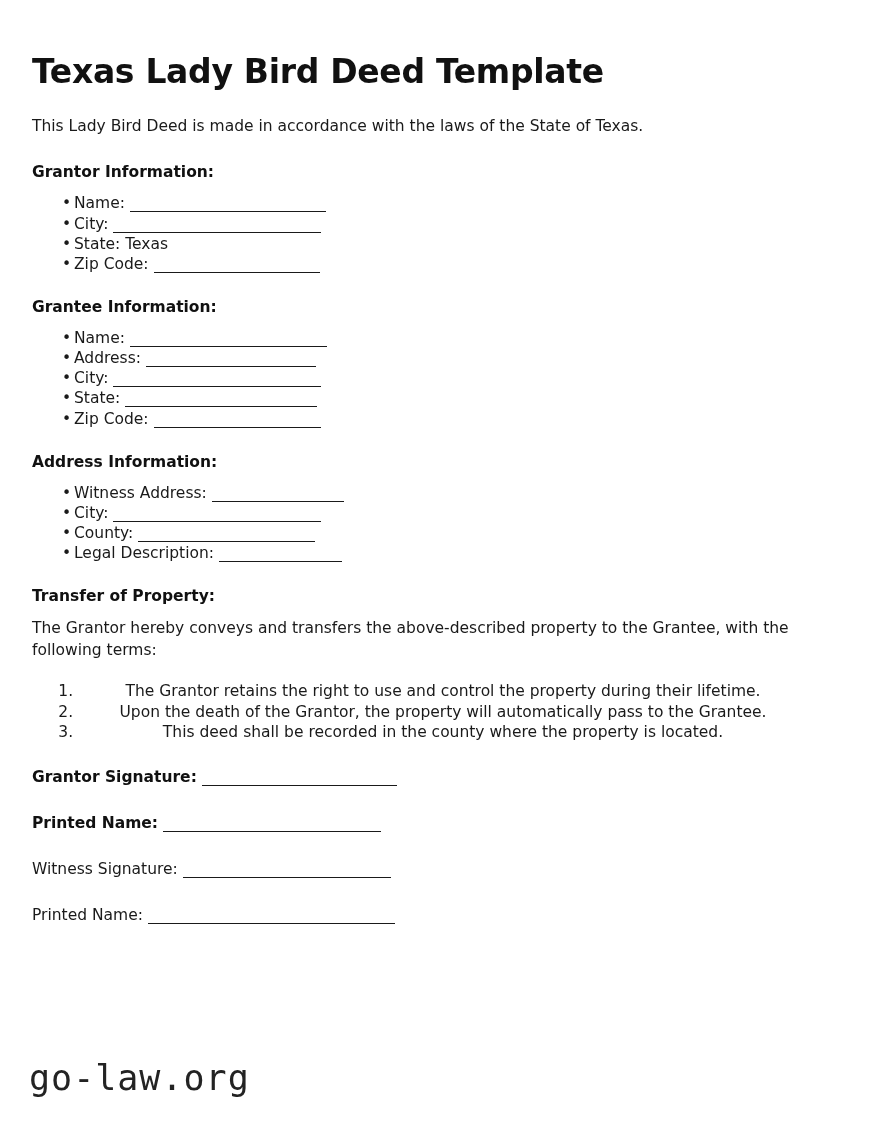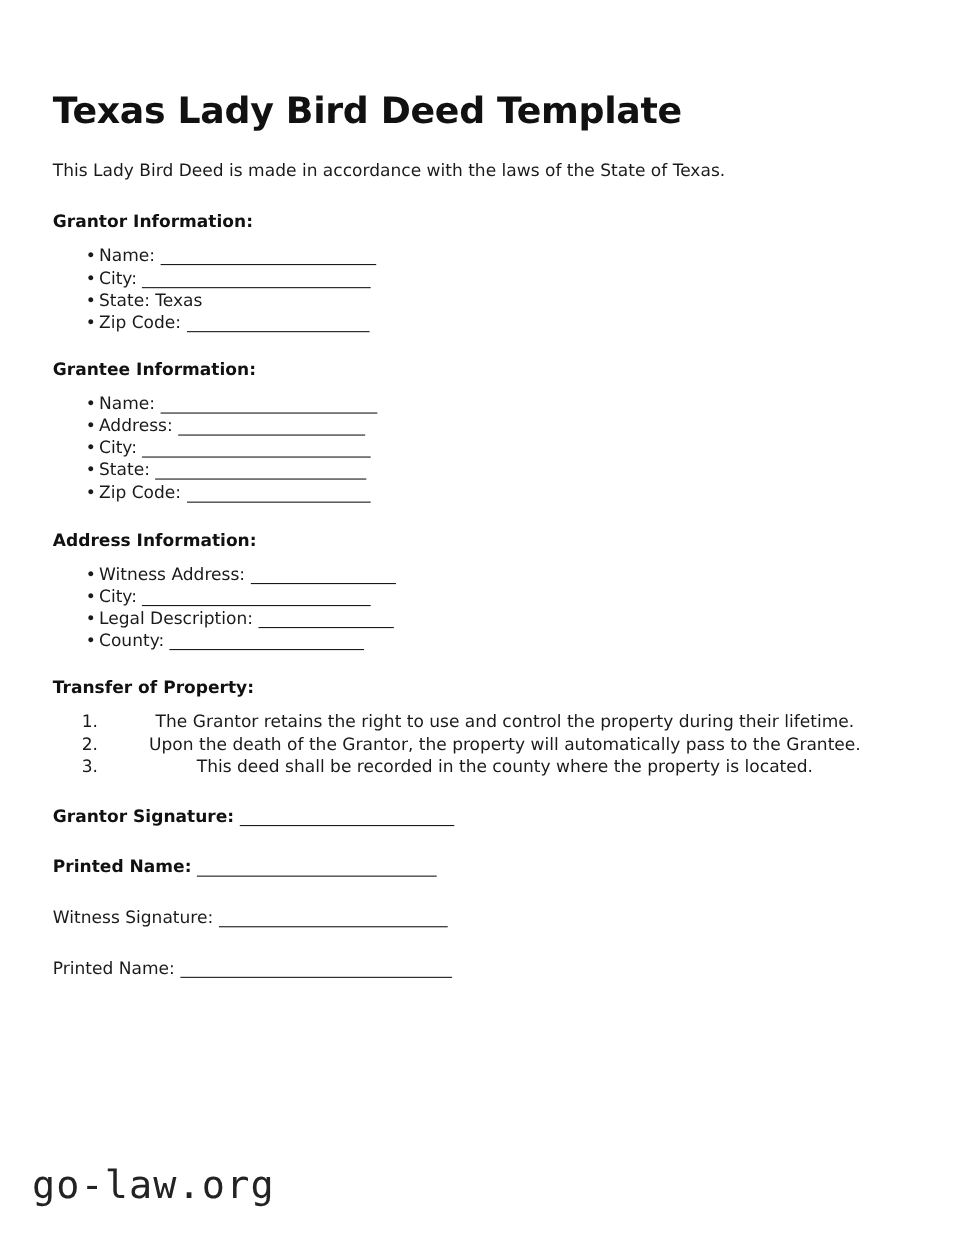--- a/index.html
+++ b/index.html
@@ -19,24 +19,23 @@
     position: absolute;
     left: 0;
     top: 0;
     width: 869px;
     height: 1124px;
     background: #ffffff;
     overflow: hidden;
   }
   .content {
     position: absolute;
-    left: 48px;
+    left: 32px;
     top: 54px;
     width: 773px;
-    margin-top: 29px;
   }
 
   .doc-title {
     font-size: 33px;
     font-weight: bold;
     line-height: 1.12;
     letter-spacing: -0.3px;
     color: #111111;
     margin: 0 0 24px 0;
   }
@@ -150,25 +149,26 @@
       <li><span class="fld-label">Address:</span> <span class="rule" style="width:170px"></span></li>
       <li><span class="fld-label">City:</span> <span class="rule" style="width:208px"></span></li>
       <li><span class="fld-label">State:</span> <span class="rule" style="width:192px"></span></li>
       <li><span class="fld-label">Zip Code:</span> <span class="rule" style="width:167px"></span></li>
     </ul>
 
     <h2 class="section-head">Address Information:</h2>
     <ul class="field-list">
       <li><span class="fld-label">Witness Address:</span> <span class="rule" style="width:132px"></span></li>
       <li><span class="fld-label">City:</span> <span class="rule" style="width:208px"></span></li>
+      <li><span class="fld-label">County:</span> <span class="rule" style="width:177px"></span></li>
       <li><span class="fld-label">Legal Description:</span> <span class="rule" style="width:123px"></span></li>
-      <li><span class="fld-label">County:</span> <span class="rule" style="width:177px"></span></li>
     </ul>
 
     <h2 class="section-head">Transfer of Property:</h2>
+    <p class="para para-tight">The Grantor hereby conveys and transfers the above-described property to the Grantee, with the following terms:</p>
     <ol class="terms">
       <li>The Grantor retains the right to use and control the property during their lifetime.</li>
       <li>Upon the death of the Grantor, the property will automatically pass to the Grantee.</li>
       <li>This deed shall be recorded in the county where the property is located.</li>
     </ol>
 
 
     <p class="sig-line bold"><span>Grantor Signature:</span> <span class="rule" style="width:195px"></span></p>
     <p class="sig-line bold"><span>Printed Name:</span> <span class="rule" style="width:218px"></span></p>
     <p class="sig-line plain"><span>Witness Signature:</span> <span class="rule" style="width:208px"></span></p>

